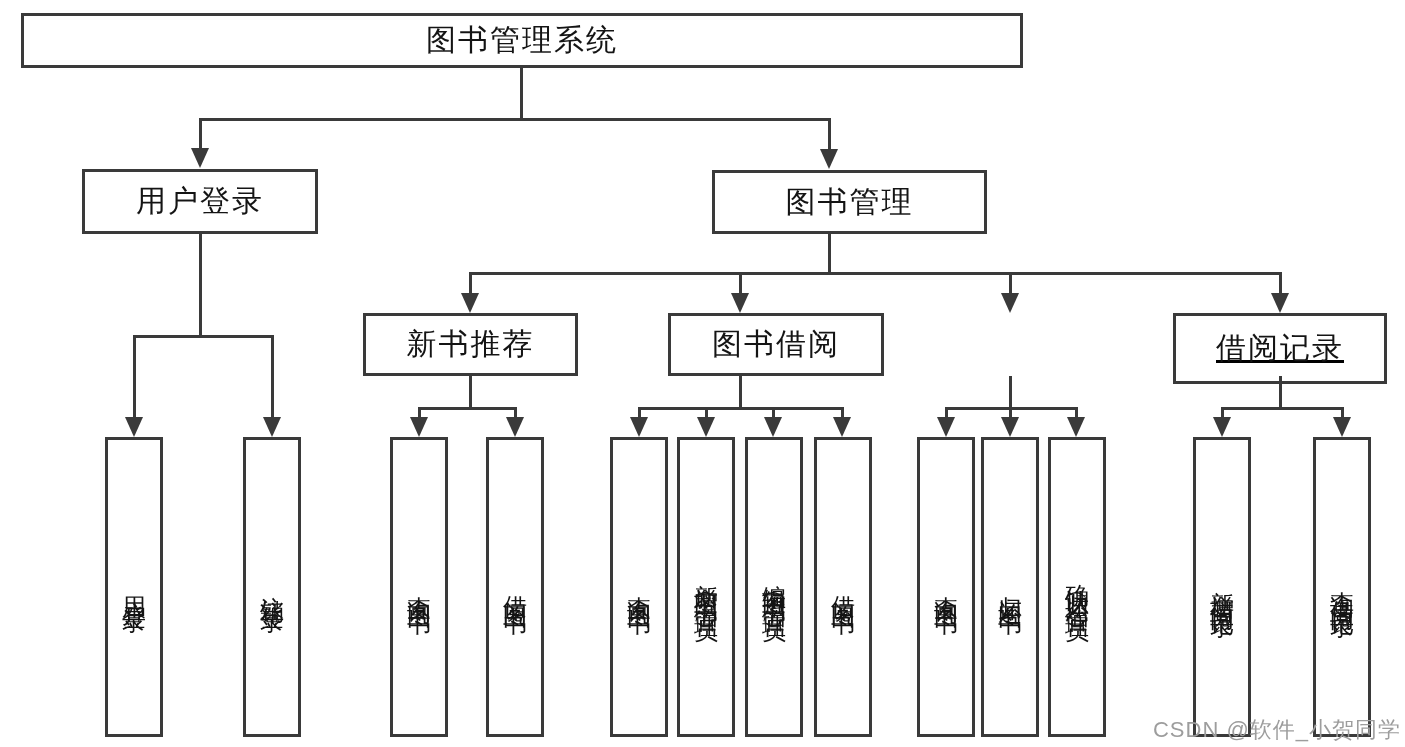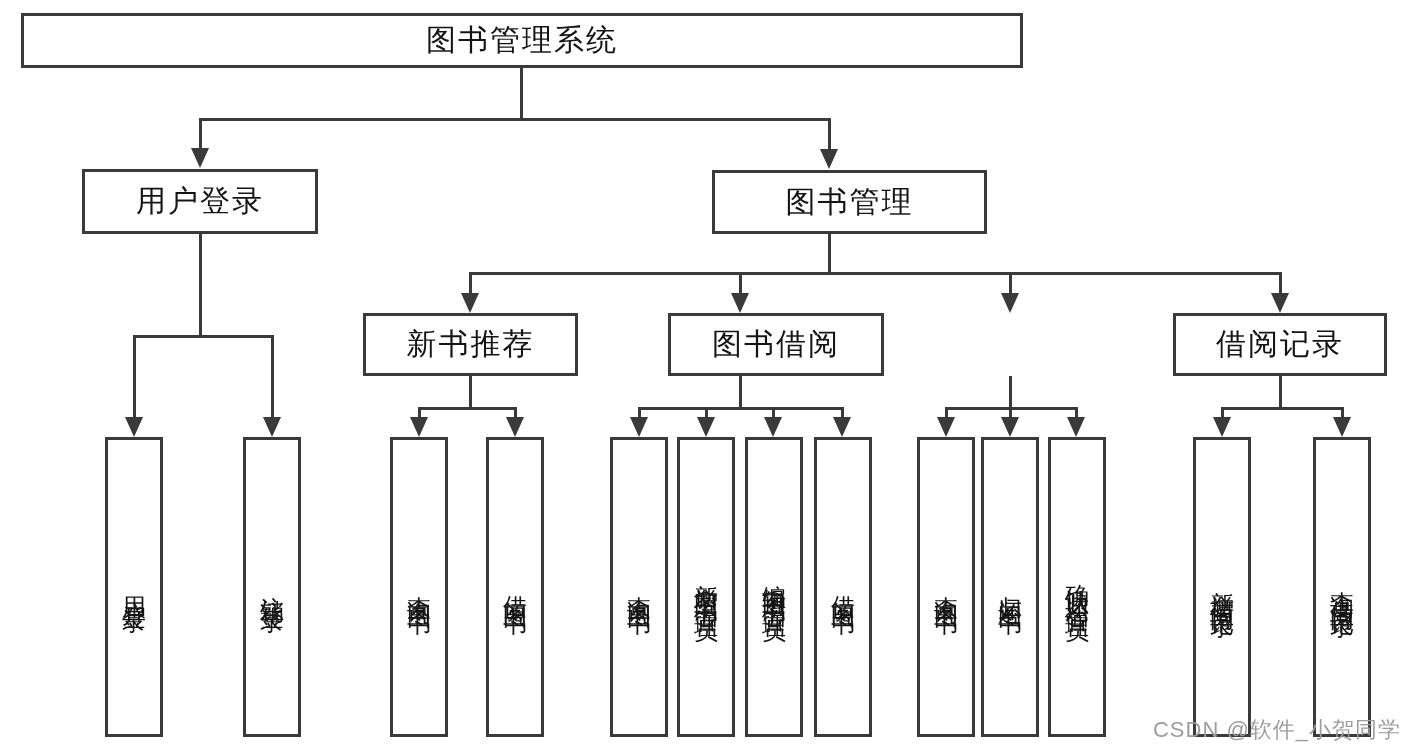--- a/index.html
+++ b/index.html
@@ -47,21 +47,21 @@
 
   <div class="node" style="left:363px;top:313px;width:215px;height:63px;">
     <span class="lbl">新书推荐</span>
   </div>
 
   <div class="node" style="left:632px;top:313px;width:216px;height:63px;margin-left:36px;">
     <span class="lbl">图书借阅</span>
   </div>
 
 
-  <div class="node" style="left:1173px;top:313px;width:214px;height:63px;">
+  <div class="node" style="left:1173px;top:313px;width:214px;height:71px;text-decoration:underline;">
     <span class="lbl">借阅记录</span>
   </div>
 
   <div class="node leaf" style="left:105px;top:437px;width:58px;height:300px;">
     <span class="lbl">用户登录</span>
   </div>
   <div class="node leaf" style="left:243px;top:437px;width:58px;height:300px;">
     <span class="lbl">注销登录</span>
   </div>
 

